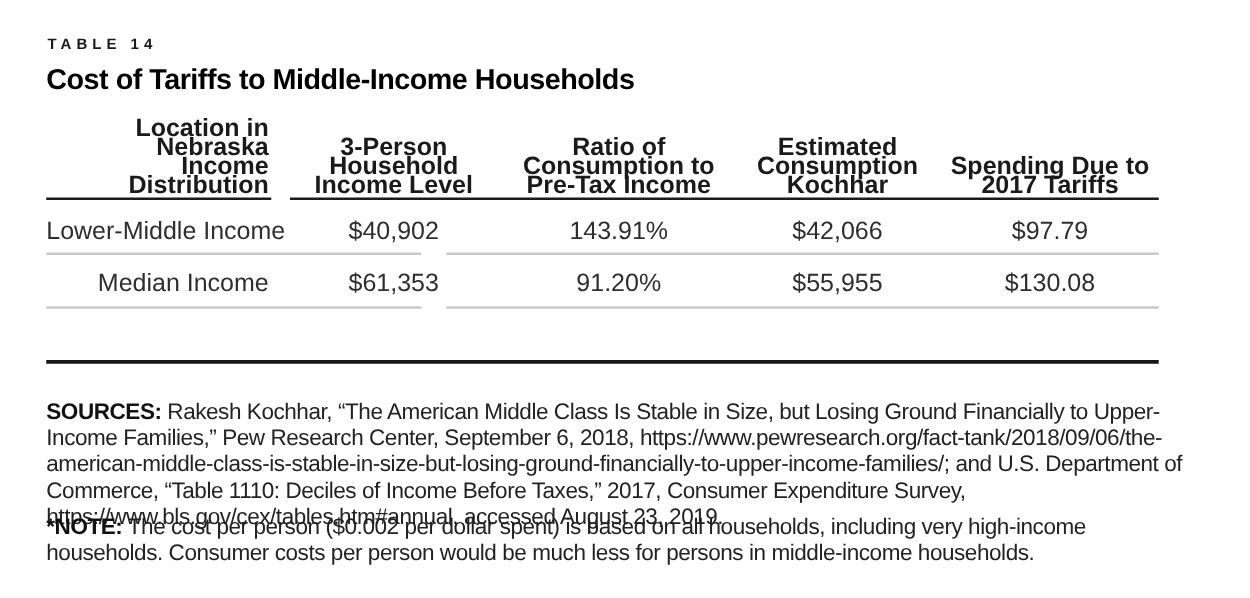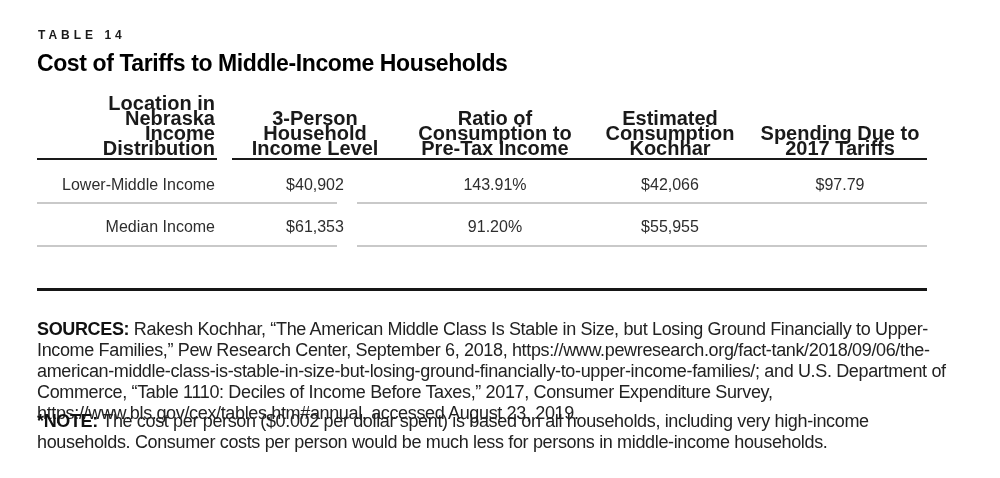--- a/index.html
+++ b/index.html
@@ -33,21 +33,21 @@
   .rule-dark  { background:#1a1a1a; height:2px; }
   .rule-light { background:#c9c9c9; height:2px; }
   .rule-bottom{ background:#161616; height:3px; }
 
   .trow { position:absolute; left:0; width:1000px; height:42px; }
   .row-1 { top:164px; }
   .row-2 { top:206px; }
   .row-3 { top:248px; }
   .tcell {
     position:absolute; top:0; height:42px; line-height:42px;
-    font-size:16px; color:#2e2e2e; text-align:center; white-space:nowrap;
+    font-size:20px; color:#2e2e2e; text-align:center; white-space:nowrap;
   }
   
   .footnote {
     position:absolute; left:37px; width:928px;
     font-size:18px; line-height:21px; letter-spacing:-0.35px;
     color:#222222; overflow-wrap:break-word;
   }
   .sources { top:319px; }
   .note    { top:411px; }
   .footnote strong { color:#111111; }
@@ -96,20 +96,21 @@
   </div>
 
   <div class="rule rule-light" style="left:37px;  top:202px; width:300px;"></div>
   <div class="rule rule-light" style="left:357px; top:202px; width:570px;"></div>
 
   <div class="trow row-2">
     <div class="tcell col1">Median Income</div>
     <div class="tcell col2">$61,353</div>
     <div class="tcell col3">91.20%</div>
     <div class="tcell col4">$55,955</div>
+    <div class="tcell col5">$130.08</div>
   </div>
 
   <div class="rule rule-light" style="left:37px;  top:245px; width:300px;"></div>
   <div class="rule rule-light" style="left:357px; top:245px; width:570px;"></div>
 
 
   <div class="rule rule-bottom" style="left:37px; top:288px; width:890px;"></div>
 
   <p class="footnote sources" style="margin:0;">
     <strong>SOURCES:</strong><span> Rakesh Kochhar, “The American Middle Class Is Stable in Size, but Losing Ground Financially to Upper-Income Families,” Pew Research Center, September 6, 2018, https://www.pewresearch.org/fact-tank/2018/09/06/the-american-middle-class-is-stable-in-size-but-losing-ground-financially-to-upper-income-families/; and U.S. Department of Commerce, “Table 1110: Deciles of Income Before Taxes,” 2017, Consumer Expenditure Survey, https://www.bls.gov/cex/tables.htm#annual, accessed August 23, 2019.</span>

